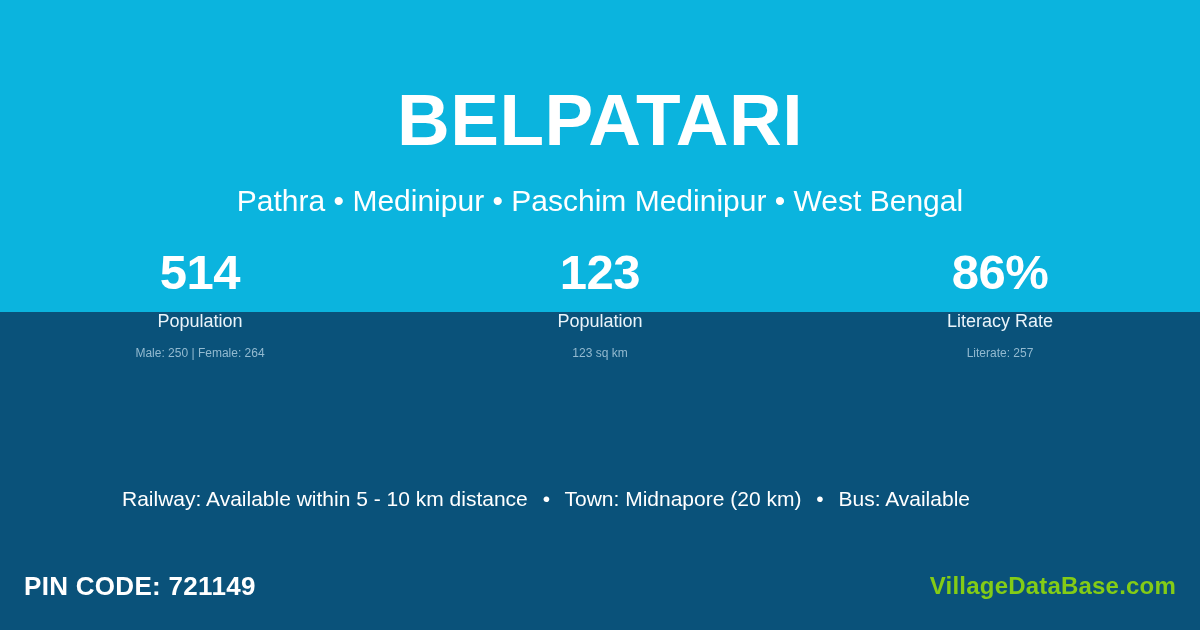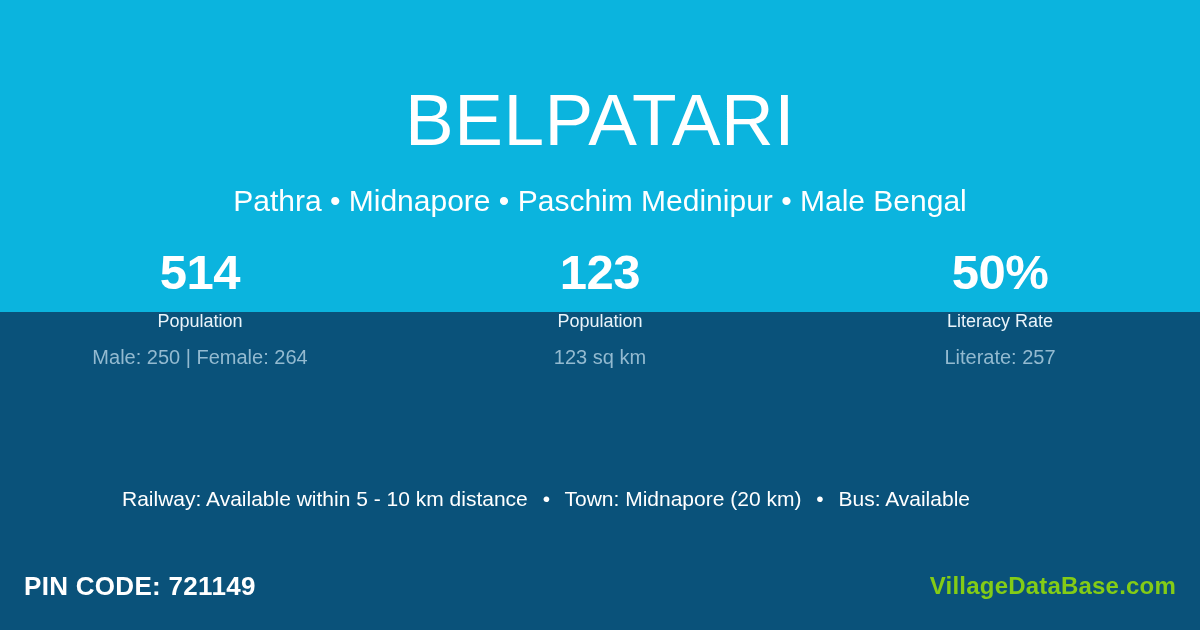--- a/index.html
+++ b/index.html
@@ -35,21 +35,21 @@
   }
 
   
   .village-title {
     position:absolute;
     left:0; top:83px;
     width:1200px;
     text-align:center;
     color:#ffffff;
     font-size:73px;
-    font-weight:normal;
+    font-weight:bold;
     letter-spacing:0.5px;
     line-height:1;
     white-space:nowrap;
   }
 
   .village-subtitle {
     position:absolute;
     left:0; top:182px;
     width:1200px;
     text-align:center;
@@ -89,21 +89,21 @@
     color:#eaf4fa;
     font-size:18px;
     font-weight:normal;
     line-height:1;
     white-space:nowrap;
   }
 
   .stat-sub {
     margin-top:17px;
     color:#93bad0;
-    font-size:20px;
+    font-size:12px;
     font-weight:normal;
     line-height:1;
     white-space:nowrap;
   }
 
   
   .amenities {
     position:absolute;
     left:0; top:485px;
     width:1092px;
@@ -154,38 +154,38 @@
 </style>
 </head>
 <body>
 
 <div class="card">
 
   <div class="band-top"></div>
 
   <div class="village-title">BELPATARI</div>
 
-  <div class="village-subtitle">Pathra • Midnapore • Paschim Medinipur • Male Bengal</div>
+  <div class="village-subtitle">Pathra • Medinipur • Paschim Medinipur • West Bengal</div>
 
   <div class="stats-row">
 
     <div class="stat-col">
       <div class="stat-value">514</div>
       <div class="stat-label">Population</div>
       <div class="stat-sub">Male: 250 | Female: 264</div>
     </div>
 
     <div class="stat-col">
       <div class="stat-value">123</div>
       <div class="stat-label">Population</div>
       <div class="stat-sub">123 sq km</div>
     </div>
 
     <div class="stat-col">
-      <div class="stat-value">50%</div>
+      <div class="stat-value">86%</div>
       <div class="stat-label">Literacy Rate</div>
       <div class="stat-sub">Literate: 257</div>
     </div>
 
   </div>
 
   <div class="amenities">
     <span>Railway: Available within 5 - 10 km distance</span>
     <span class="amenity-sep">•</span>
     <span>Town: Midnapore (20 km)</span>

